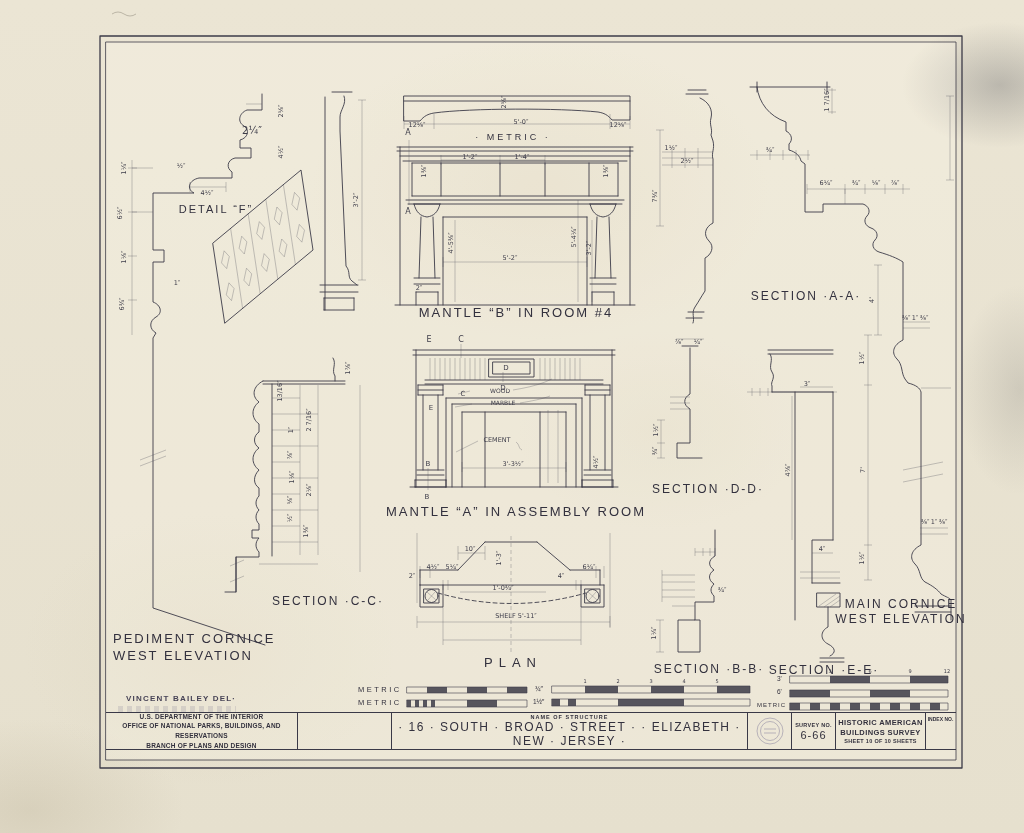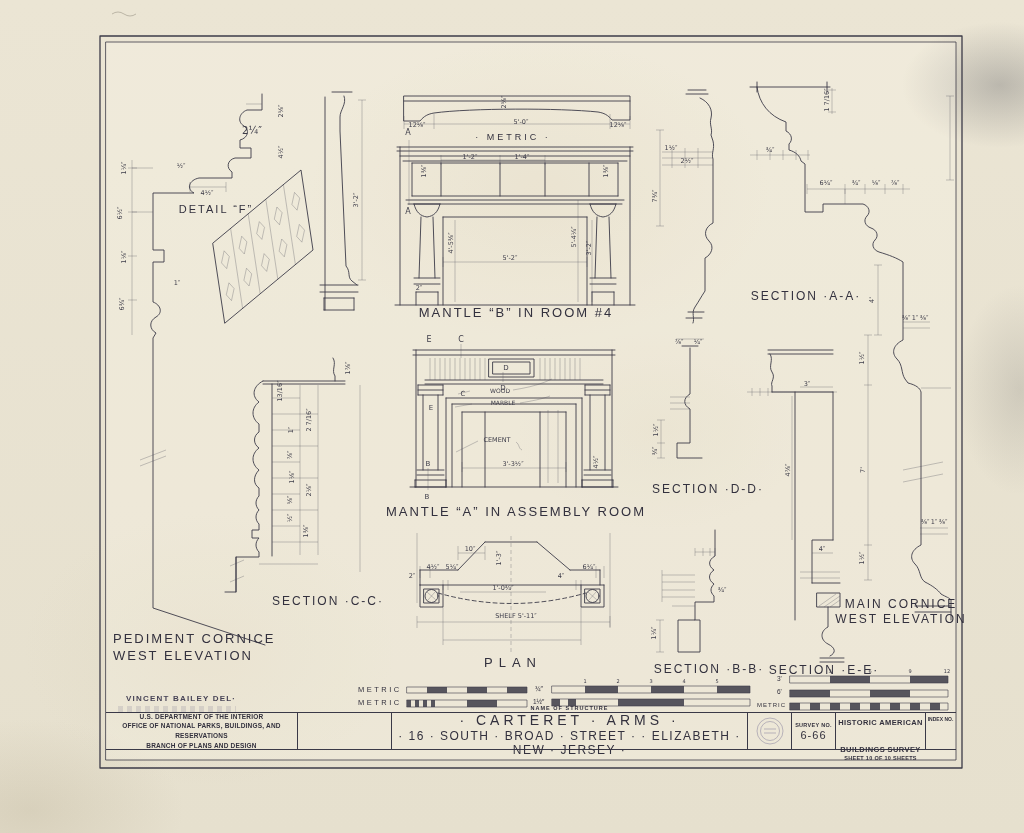--- a/index.html
+++ b/index.html
@@ -40,21 +40,21 @@
   .blank{width:94px;}
   .namecell{width:356px;position:relative;}
   .nlabel{font-size:5.5px;letter-spacing:1px;font-weight:bold;}
   .nname{font-size:14px;letter-spacing:4px;margin:1px 0;}
   .naddr{font-size:12px;letter-spacing:1.5px;}
   .stampcell{width:44px;position:relative;}
   .surveycell{width:44px;}
   .slabel{font-size:5.5px;font-weight:bold;letter-spacing:.3px;}
   .sno{font-size:11px;letter-spacing:1px;margin-top:1px;}
   .habscell{width:90px;font-weight:bold;}
-  .h1{font-size:7.5px;letter-spacing:.4px;line-height:1.3;margin-top:17px;}
+  .h1{font-size:7.5px;letter-spacing:.4px;line-height:1.3;}
   .h3{font-size:5.5px;letter-spacing:.3px;}
   .indexcell{width:29px;border-right:none;justify-content:flex-start;padding-top:3px;}
   .ilabel{font-size:5px;font-weight:bold;}
 </style>
 </head>
 <body>
 
 <div class="sheet">
   <div class="inner-paper"></div>
 
@@ -316,21 +316,20 @@
 
   <div class="tblock">
     <div class="tcell dept">
       <div>U.S. DEPARTMENT OF THE INTERIOR</div>
       <div>OFFICE OF NATIONAL PARKS, BUILDINGS, AND RESERVATIONS</div>
       <div>BRANCH OF PLANS AND DESIGN</div>
     </div>
     <div class="tcell blank"></div>
     <div class="tcell namecell">
       <div class="nlabel">NAME OF STRUCTURE</div>
-      <div class="nname">· CARTERET · ARMS ·</div>
       <div class="naddr">· 16 · SOUTH · BROAD · STREET ·   · ELIZABETH · NEW · JERSEY ·</div>
     </div>
     <div class="tcell stampcell"></div>
     <div class="tcell surveycell">
       <div class="slabel">SURVEY NO.</div>
       <div class="sno">6-66</div>
     </div>
     <div class="tcell habscell">
       <div class="h1">HISTORIC AMERICAN</div>
       <div class="h1">BUILDINGS SURVEY</div>

